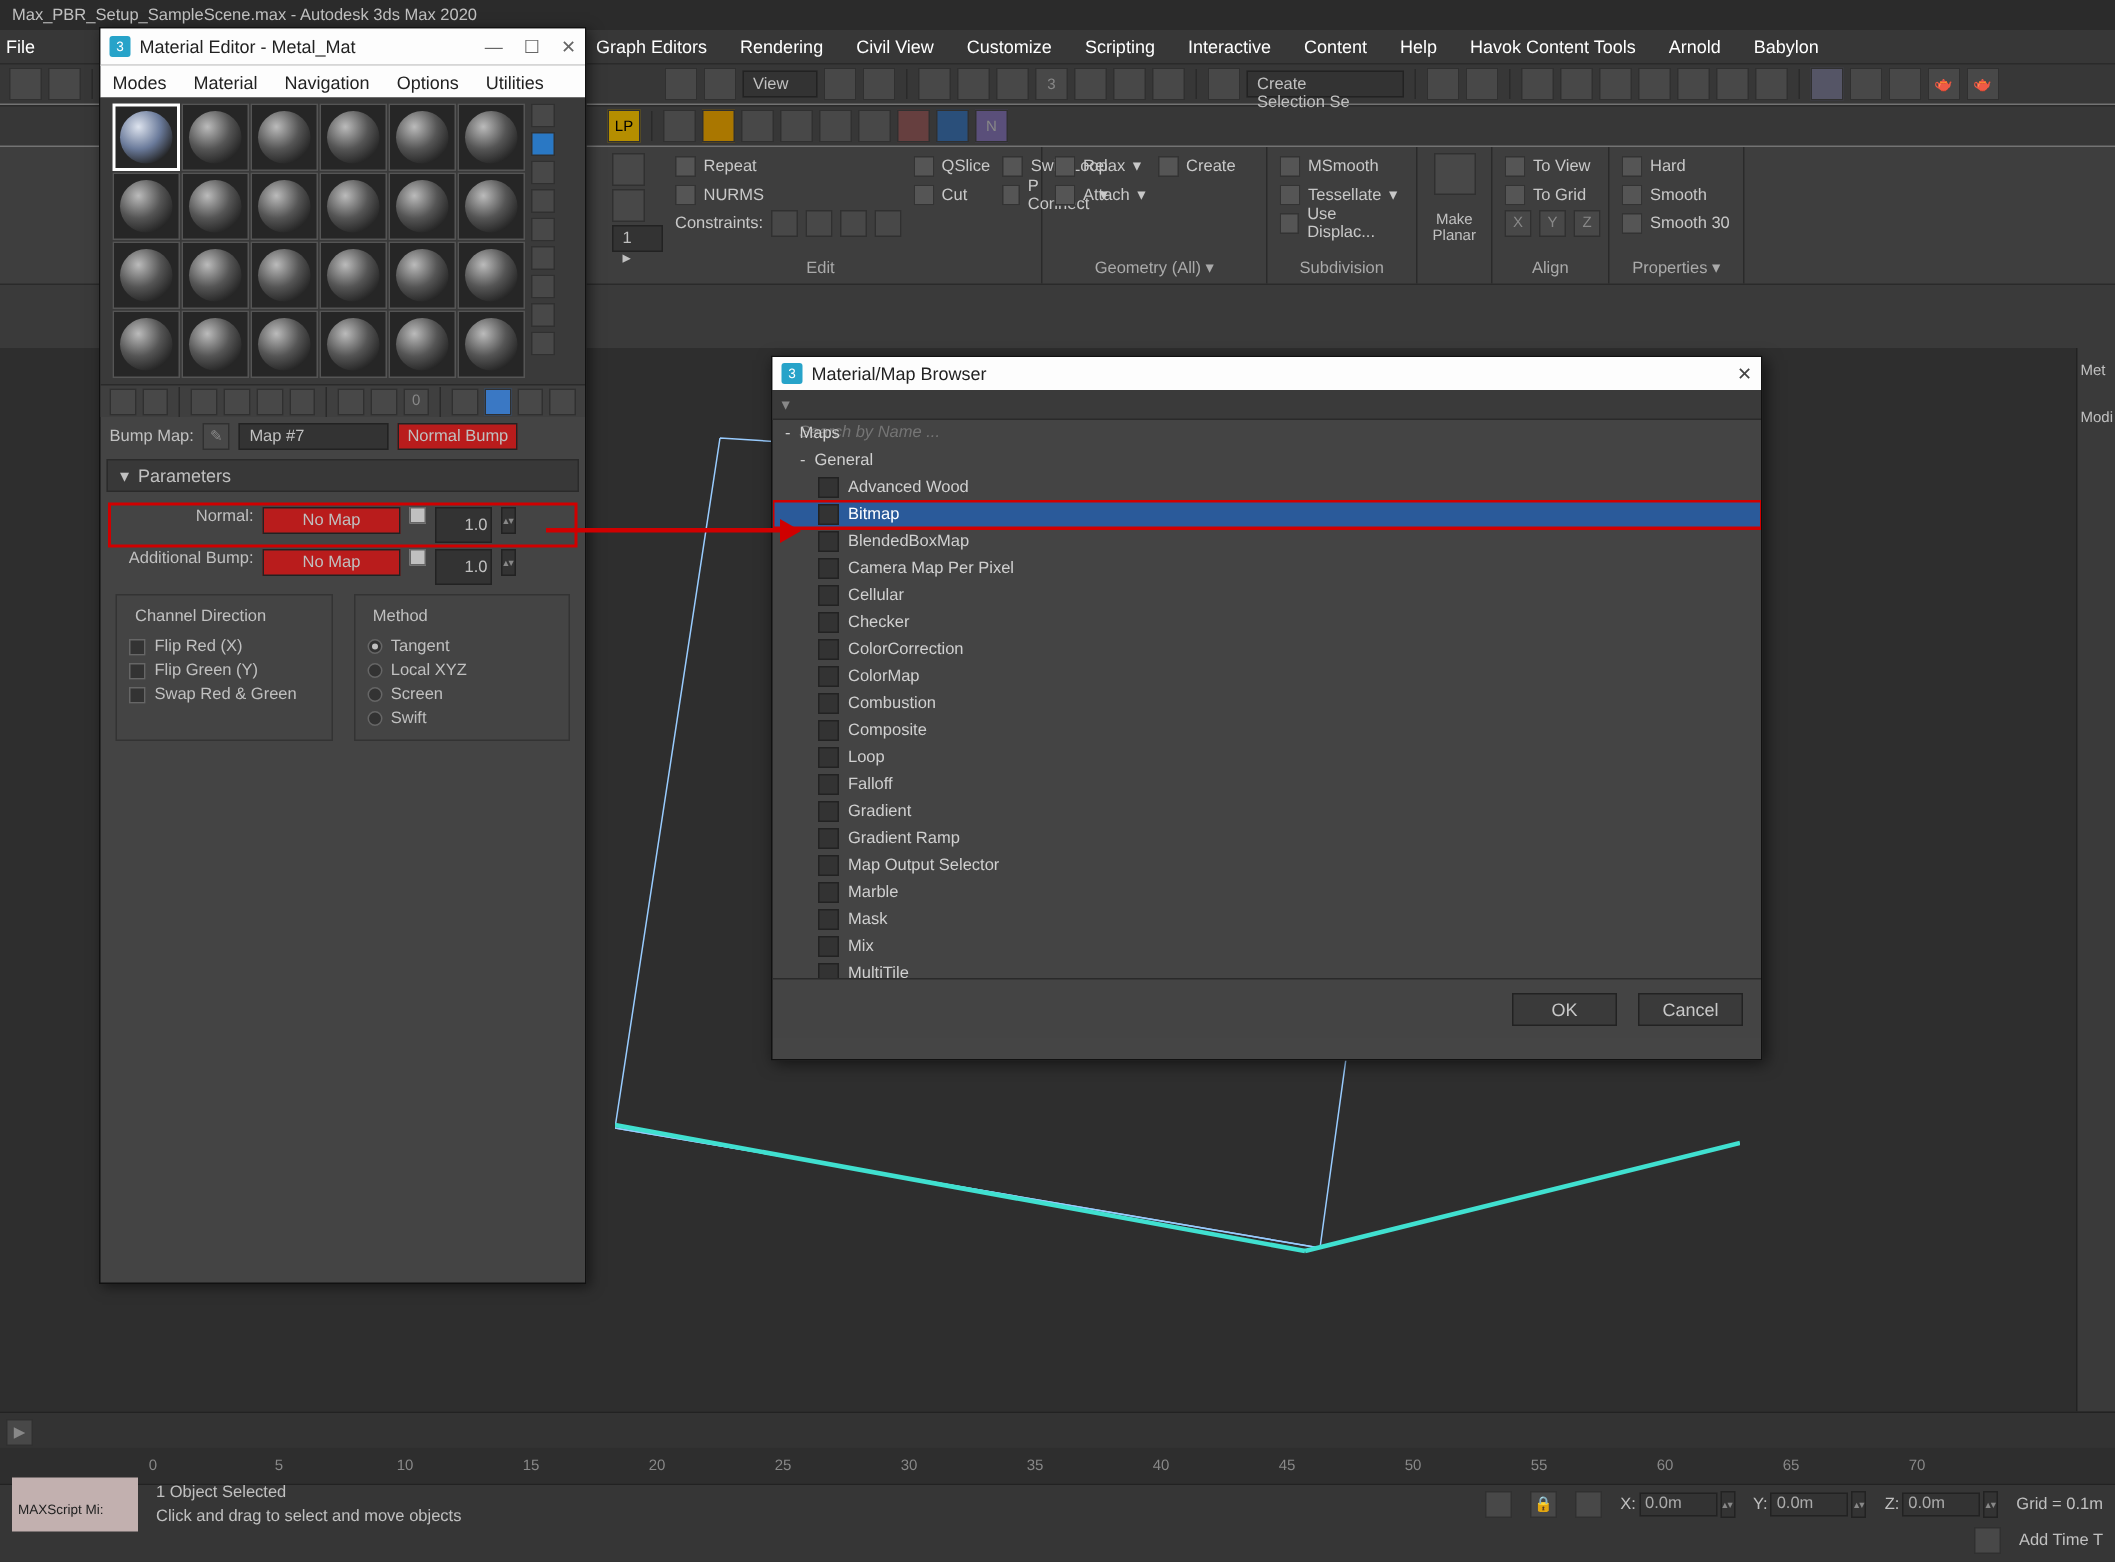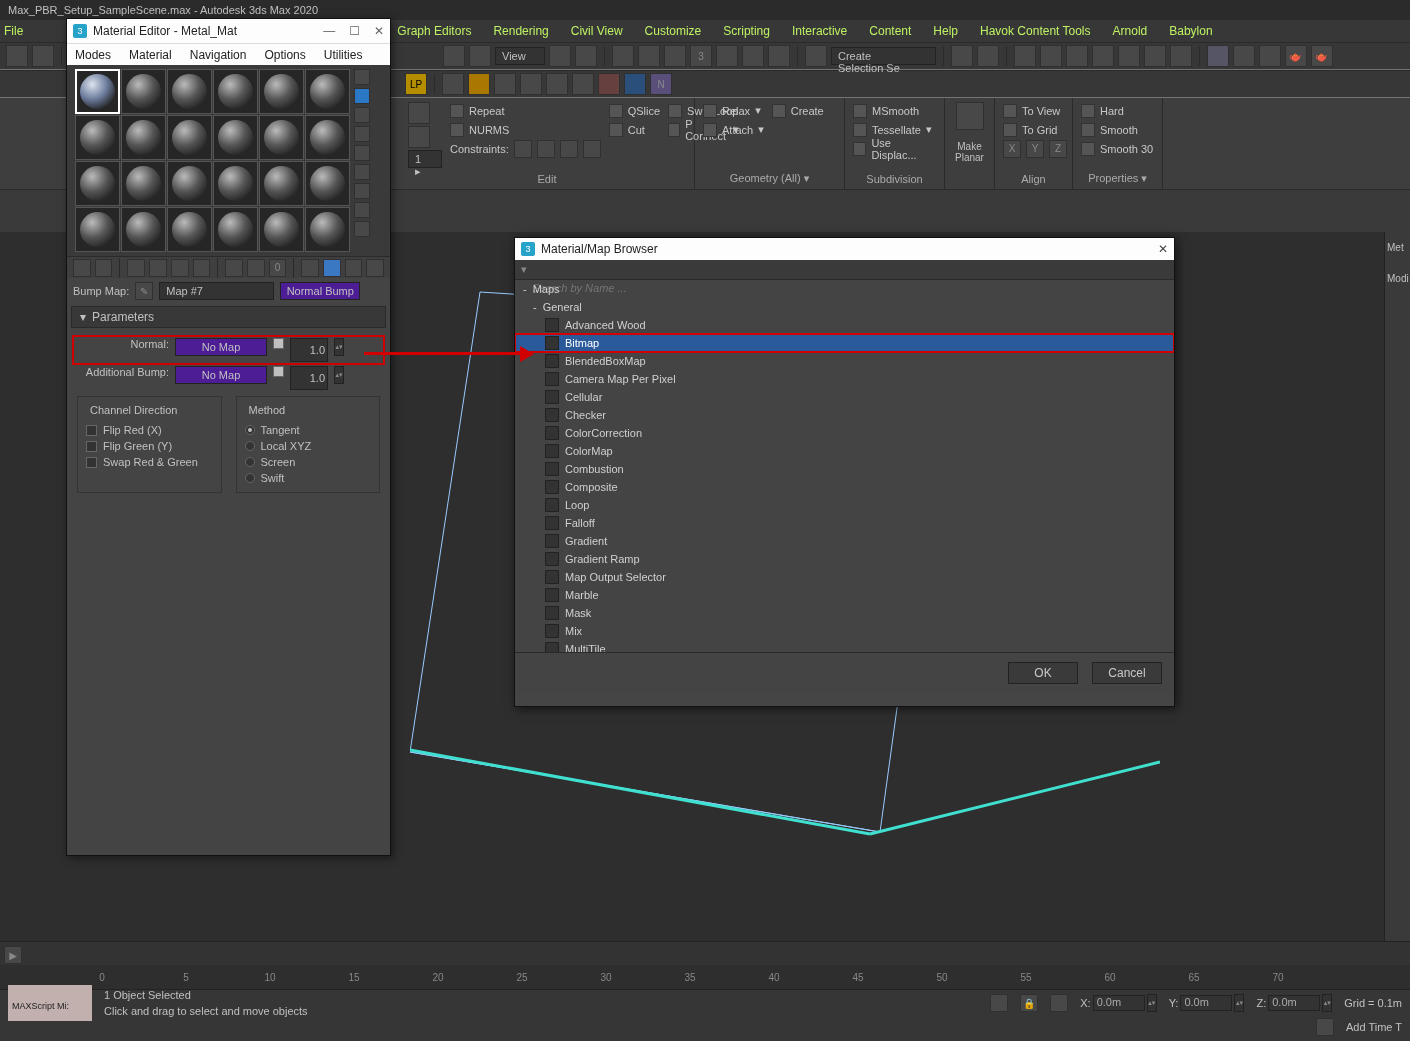--- a/index.html
+++ b/index.html
@@ -1,18 +1,18 @@
 <!DOCTYPE html>
 <html><head>
 <meta charset="utf-8">
 <style>
   * { box-sizing: border-box; margin:0; padding:0; font-family: "Segoe UI", Tahoma, sans-serif; }
   body { background:#3a3a3a; color:#c0c0c0; font-size:12px; width:1410px; height:1041px; overflow:hidden; position:relative; }
   .titlebar { height:20px; background:#2b2b2b; display:flex; align-items:center; padding:0 8px; font-size:11px; white-space:nowrap; overflow:hidden;}
-  .menubar { height:22px; background:#373737; display:flex; align-items:center; padding:0 4px; gap:22px; font-size:12px; color:#bef264;}
+  .menubar { height:22px; background:#373737; display:flex; align-items:center; padding:0 4px; gap:22px; font-size:12px; color:#ffffff;}
   .menubar span { cursor:default; }
   .toolrow { height:28px; background:#373737; border-top:1px solid #2a2a2a; border-bottom:1px solid #737373; display:flex; align-items:center; gap:4px; padding:0 6px;}
   .ico { width:22px; height:22px; background:#484848; border:1px solid #303030; display:flex; align-items:center; justify-content:center; font-size:10px; color:#888;}
   .ico.sm{width:18px;height:18px;}
   .sep { width:1px; height:20px; background:#2a2a2a; margin:0 3px;}
   .ribbon { height:92px; background:#3e3e3e; border-bottom:1px solid #2a2a2a; display:flex; padding-left:400px;}
   .rgroup{ display:flex; flex-direction:column; justify-content:space-between; padding:4px 8px; border-right:1px solid #2a2a2a;}
   .rgroup .rlabel{font-size:11px; color:#aaa; text-align:center; padding-top:4px;}
   .rgroup .rbody{display:flex; gap:8px; align-items:flex-start;}
   .riconcol{display:flex; flex-direction:column; gap:2px;}
@@ -30,21 +30,21 @@
   .swball{width:35px;height:35px;border-radius:50%; background:radial-gradient(circle at 35% 30%, #bbb, #555 45%, #222 80%);}
   .swside{width:18px; display:flex; flex-direction:column; gap:3px; margin-left:4px;}
   .swside .ico{width:16px;height:16px;}
   .toolbar2{height:22px; display:flex; align-items:center; gap:4px; padding:0 6px; background:#3f3f3f; border-top:1px solid #2a2a2a;}
   .fieldrow{display:flex; align-items:center; gap:6px; padding:4px 6px; font-size:11px;}
   .dd{background:#333; border:1px solid #222; padding:2px 16px 2px 6px; color:#c0c0c0; height:18px; font-size:11px;}
   .collhdr{background:#383838; border:1px solid #2a2a2a; padding:3px 8px; font-size:12px; display:flex; align-items:center; gap:6px; margin:2px 4px;}
   .pbody{padding:6px 6px 6px 6px;}
   .normalrow{display:flex; align-items:flex-start; gap:6px; padding:2px 40px 2px 8px; font-size:11px;}
   .normalrow.hi{outline:2px solid #d00000; outline-offset:-1px;}
-  .mapbtn{flex:1; background:#4c1d95; border:1px solid #222; color:#c0c0c0; height:18px; font-size:11px; text-align:center; display:flex; align-items:center; justify-content:center;}
+  .mapbtn{flex:1; background:#b91c1c; border:1px solid #222; color:#c0c0c0; height:18px; font-size:11px; text-align:center; display:flex; align-items:center; justify-content:center;}
   .numspin{width:38px;height:24px;background:#333;border:1px solid #222;color:#c0c0c0;font-size:11px;display:flex;align-items:center;justify-content:flex-end;padding-right:2px;}
   .spinbtn{width:10px;height:18px;background:#333; border:1px solid #222;display:flex;align-items:center;justify-content:center;font-size:7px;color:#888;}
   .fieldset{border:1px solid #333; margin:4px; padding:6px 8px;}
   .fieldset .legend{font-size:11px; color:#c0c0c0; margin-top:-12px; background:#444; display:inline-block; padding:0 4px; margin-bottom:6px;}
   .chkrow{display:flex;align-items:center;gap:6px;font-size:11px;padding:2px 0;}
   .chk{width:11px;height:11px;border:1px solid #666;background:#333;}
   .rad{width:10px;height:10px;border:1px solid #666;border-radius:50%;background:#333;display:inline-block;}
   .rad.on::after{content:"";display:block;width:4px;height:4px;background:#c0c0c0;border-radius:50%;margin:2px;}
   .mapbrowser{position:absolute; top:237px; left:514px; width:661px; height:470px; background:#454545; border:1px solid #111; box-shadow:2px 2px 10px rgba(0,0,0,.6);}
   .mbtitle{height:22px; background:#fdfdfd; color:#222; display:flex; align-items:center; padding:0 6px; justify-content:space-between; font-size:12px;}
@@ -405,21 +405,21 @@
     <div class="ico sm">0</div>
     <div class="sep"></div>
     <div class="ico sm"></div>
     <div class="ico sm" style="background:#3a78c4"></div>
     <div class="ico sm"></div>
     <div class="ico sm"></div>
   </div>
   <div class="fieldrow">
     <span>Bump Map:</span>
     <div class="ico sm">✎</div>
-    <div class="dd" style="width:115px">Map #7</div>
+    <div class="dd" style="width:100px">Map #7</div>
     <div class="mapbtn" style="flex:0 0 80px">Normal Bump</div>
   </div>
   <div class="collhdr">▾ <span>Parameters</span></div>
   <div class="pbody">
     <div class="normalrow hi">
       <span style="width:88px;text-align:right">Normal:</span>
       <div class="mapbtn">No Map</div>
       <div class="chk" style="background:#c0c0c0"></div>
       <div class="numspin">1.0</div>
       <div class="spinbtn">▴▾</div>

